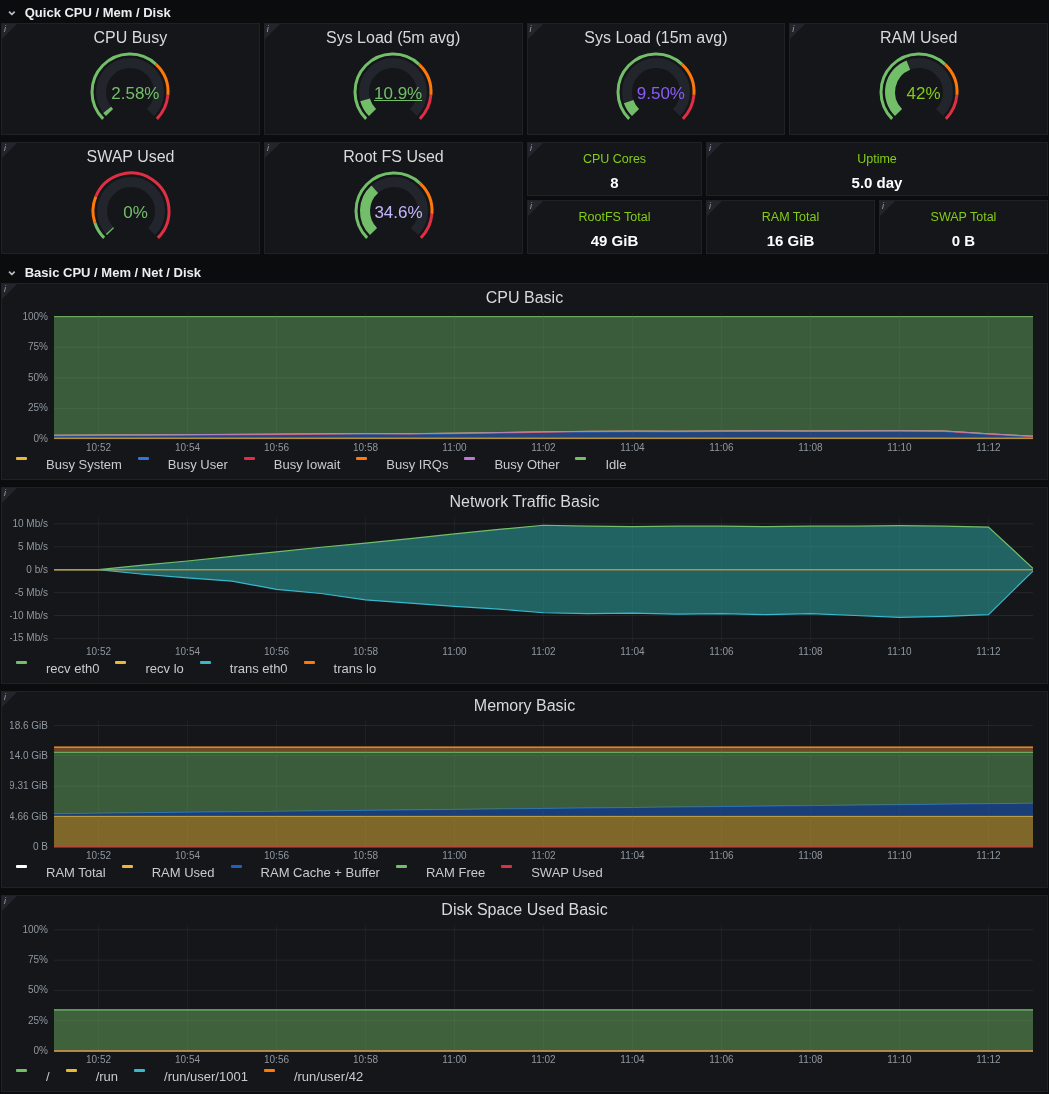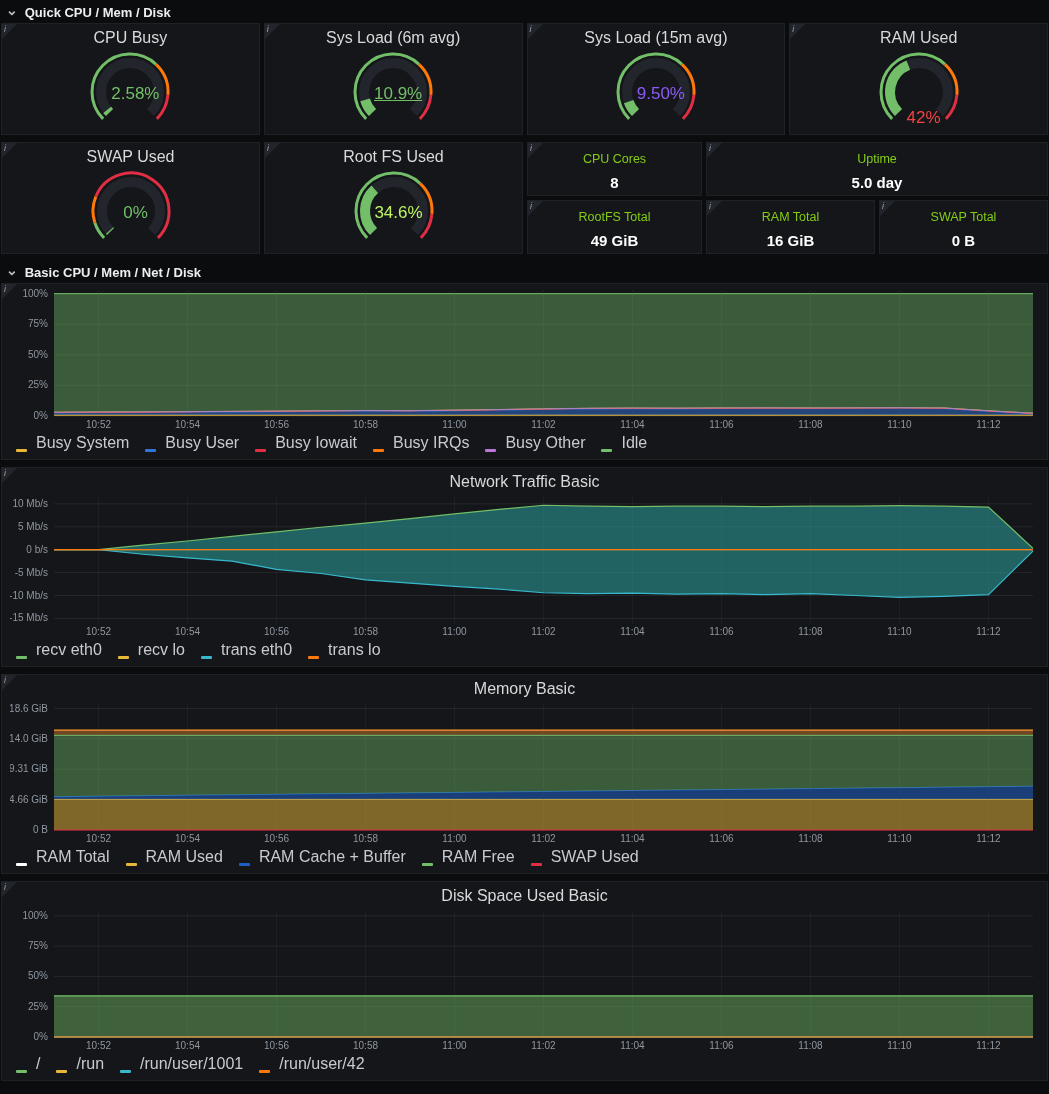--- a/index.html
+++ b/index.html
@@ -16,21 +16,21 @@
   .gauge-panel{height:112px}
   .panel-title{text-align:center;padding-top:5px;font-size:16px;font-weight:500;color:#d8d9da;cursor:pointer}
   .gauge{position:relative;width:150px;height:86px;margin:0 auto}
   .gauge-value{position:absolute;left:10px;right:0;top:37px;text-align:center;font-size:17px;color:#73bf69}
   .stat-panel{display:flex;flex-direction:column;align-items:center;padding-top:9px;gap:8px}
   .stat-title{font-size:12.5px;font-weight:500;color:#84cc16}
   .stat-value{font-size:15px;font-weight:700;color:#ffffff}
   .chart-panel{margin-bottom:7px;padding:0 8px 3px}
   .chart{height:148px;cursor:crosshair}
   .legend{display:flex;gap:16px;padding:2px 6px 4px;align-items:center;flex-wrap:wrap}
-  .legend-item{display:flex;align-items:flex-end;gap:9px;font-size:16px;color:#c7cbd1;cursor:pointer}
+  .legend-item{display:flex;align-items:flex-start;gap:19px;font-size:13px;color:#c7cbd1;cursor:pointer}
   .swatch{display:inline-block;width:11px;height:3px;border-radius:1px}
   .info-corner{position:absolute;top:0;left:0;width:0;height:0;border-top:15px solid #22252b;border-right:15px solid transparent;z-index:2;cursor:pointer}
   .info-corner span{position:absolute;top:-15px;left:2px;font-size:9px;font-style:italic;color:#9aa0a6}
   svg text{font-family:"Liberation Sans",sans-serif}
 </style>
 </head>
 <body>
 
 <div class="dash">
 
@@ -52,21 +52,21 @@
             <path d="M 48.1299423149112 71.87005768508881 A 38 38 0 0 1 101.0127900252902 17.299192157986386" stroke="#73bf69" stroke-width="3" fill="none"></path>
             <path d="M 101.0127900252902 17.299192157986386 A 38 38 0 0 1 112.88285868185886 47.981445637658084" stroke="#ff780a" stroke-width="3" fill="none"></path>
             <path d="M 112.88285868185886 47.981445637658084 A 38 38 0 0 1 101.87005768508884 71.87005768508877" stroke="#e02f44" stroke-width="3" fill="none"></path>
             <path d="M 54.49390334559013 65.50609665440987 A 29 29 0 0 1 52.158287053708435 62.867740474923416" stroke="#73bf69" stroke-width="10" fill="none"></path>
           </svg></div>
     </div>
     <div class="panel gauge-panel">
       <div class="info-corner">
           <span>i</span>
         </div>
-      <div class="panel-title">Sys Load (6m avg)</div>
+      <div class="panel-title">Sys Load (5m avg)</div>
       <div class="gauge">
         <div class="gauge-value" style="color: rgb(115, 191, 105); text-decoration: underline;">10.9%</div>
       <svg width="150" height="86">
             <path d="M 54.49390334559013 65.50609665440987 A 29 29 0 1 1 95.5060966544099 65.50609665440986" stroke="#22252b" stroke-width="10" fill="none"></path>
             <path d="M 48.1299423149112 71.87005768508881 A 38 38 0 0 1 101.0127900252902 17.299192157986386" stroke="#73bf69" stroke-width="3" fill="none"></path>
             <path d="M 101.0127900252902 17.299192157986386 A 38 38 0 0 1 112.88285868185886 47.981445637658084" stroke="#ff780a" stroke-width="3" fill="none"></path>
             <path d="M 112.88285868185886 47.981445637658084 A 38 38 0 0 1 101.87005768508884 71.87005768508877" stroke="#e02f44" stroke-width="3" fill="none"></path>
             <path d="M 54.49390334559013 65.50609665440987 A 29 29 0 0 1 47.06420601529802 52.784048718005856" stroke="#73bf69" stroke-width="10" fill="none"></path>
           </svg></div>
     </div>
@@ -84,21 +84,21 @@
             <path d="M 112.88285868185886 47.981445637658084 A 38 38 0 0 1 101.87005768508884 71.87005768508877" stroke="#e02f44" stroke-width="3" fill="none"></path>
             <path d="M 54.49390334559013 65.50609665440987 A 29 29 0 0 1 47.63814724318239 54.608798765414555" stroke="#73bf69" stroke-width="10" fill="none"></path>
           </svg></div>
     </div>
     <div class="panel gauge-panel">
       <div class="info-corner">
           <span>i</span>
         </div>
       <div class="panel-title">RAM Used</div>
       <div class="gauge">
-        <div class="gauge-value" style="color: #ef4444; margin-top: 24px;">42%</div>
+        <div class="gauge-value" style="color: #84cc16;">42%</div>
       <svg width="150" height="86">
             <path d="M 54.49390334559013 65.50609665440987 A 29 29 0 1 1 95.5060966544099 65.50609665440986" stroke="#22252b" stroke-width="10" fill="none"></path>
             <path d="M 48.1299423149112 71.87005768508881 A 38 38 0 0 1 101.0127900252902 17.299192157986386" stroke="#73bf69" stroke-width="3" fill="none"></path>
             <path d="M 101.0127900252902 17.299192157986386 A 38 38 0 0 1 112.88285868185886 47.981445637658084" stroke="#ff780a" stroke-width="3" fill="none"></path>
             <path d="M 112.88285868185886 47.981445637658084 A 38 38 0 0 1 101.87005768508884 71.87005768508877" stroke="#e02f44" stroke-width="3" fill="none"></path>
             <path d="M 54.49390334559013 65.50609665440987 A 29 29 0 0 1 64.32438797214434 18.036481909240706" stroke="#73bf69" stroke-width="10" fill="none"></path>
           </svg></div>
     </div>
   </div>
 
@@ -117,21 +117,21 @@
             <path d="M 39.892577764571094 30.45802957012661 A 38 38 0 1 1 101.87005768508884 71.87005768508877" stroke="#e02f44" stroke-width="3" fill="none"></path>
             <path d="M 54.49390334559013 65.50609665440987 A 29 29 0 0 1 53.550698245620325 64.51736289178343" stroke="#73bf69" stroke-width="10" fill="none"></path>
           </svg></div>
     </div>
     <div class="panel gauge-panel">
       <div class="info-corner">
           <span>i</span>
         </div>
       <div class="panel-title">Root FS Used</div>
       <div class="gauge">
-        <div class="gauge-value" style="color: #bef264;">34.6%</div>
+        <div class="gauge-value" style="color: #c4b5fd;">34.6%</div>
       <svg width="150" height="86">
             <path d="M 54.49390334559013 65.50609665440987 A 29 29 0 1 1 95.5060966544099 65.50609665440986" stroke="#22252b" stroke-width="10" fill="none"></path>
             <path d="M 48.1299423149112 71.87005768508881 A 38 38 0 0 1 101.0127900252902 17.299192157986386" stroke="#73bf69" stroke-width="3" fill="none"></path>
             <path d="M 101.0127900252902 17.299192157986386 A 38 38 0 0 1 112.88285868185886 47.981445637658084" stroke="#ff780a" stroke-width="3" fill="none"></path>
             <path d="M 112.88285868185886 47.981445637658084 A 38 38 0 0 1 101.87005768508884 71.87005768508877" stroke="#e02f44" stroke-width="3" fill="none"></path>
             <path d="M 54.49390334559013 65.50609665440987 A 29 29 0 0 1 55.7537108984587 23.307135831801915" stroke="#73bf69" stroke-width="10" fill="none"></path>
           </svg></div>
     </div>
     <div class="vstack">
       <div class="panel stat-panel">
@@ -178,20 +178,21 @@
 
   <div class="row-header">
     <span class="chev">⌄</span>
     <span>Basic CPU / Mem / Net / Disk</span>
   </div>
 
   <div class="panel chart-panel">
     <div class="info-corner">
         <span>i</span>
       </div>
+    <div class="panel-title">CPU Basic</div>
     <div class="chart"><svg width="1029" height="148">
           <line x1="44" y1="132" x2="1023" y2="132" stroke="rgba(255,255,255,0.07)"></line>
           <text x="38" y="135" text-anchor="end" font-size="10" fill="#9097a0">0%</text>
           <line x1="44" y1="101.41747572815534" x2="1023" y2="101.41747572815534" stroke="rgba(255,255,255,0.07)"></line>
           <text x="38" y="104.41747572815534" text-anchor="end" font-size="10" fill="#9097a0">25%</text>
           <line x1="44" y1="70.83495145631068" x2="1023" y2="70.83495145631068" stroke="rgba(255,255,255,0.07)"></line>
           <text x="38" y="73.83495145631068" text-anchor="end" font-size="10" fill="#9097a0">50%</text>
           <line x1="44" y1="40.252427184466015" x2="1023" y2="40.252427184466015" stroke="rgba(255,255,255,0.07)"></line>
           <text x="38" y="43.252427184466015" text-anchor="end" font-size="10" fill="#9097a0">75%</text>
           <line x1="44" y1="9.669902912621357" x2="1023" y2="9.669902912621357" stroke="rgba(255,255,255,0.07)"></line>

